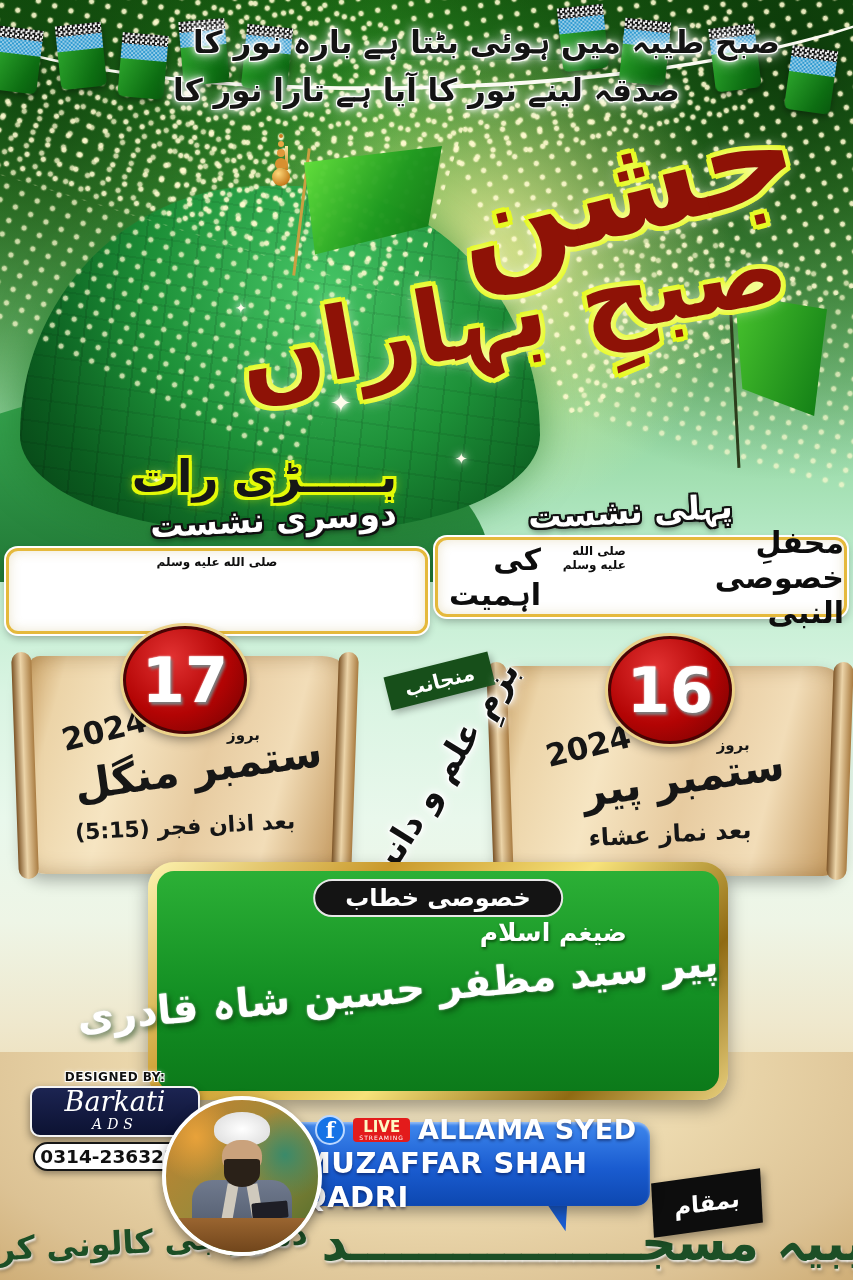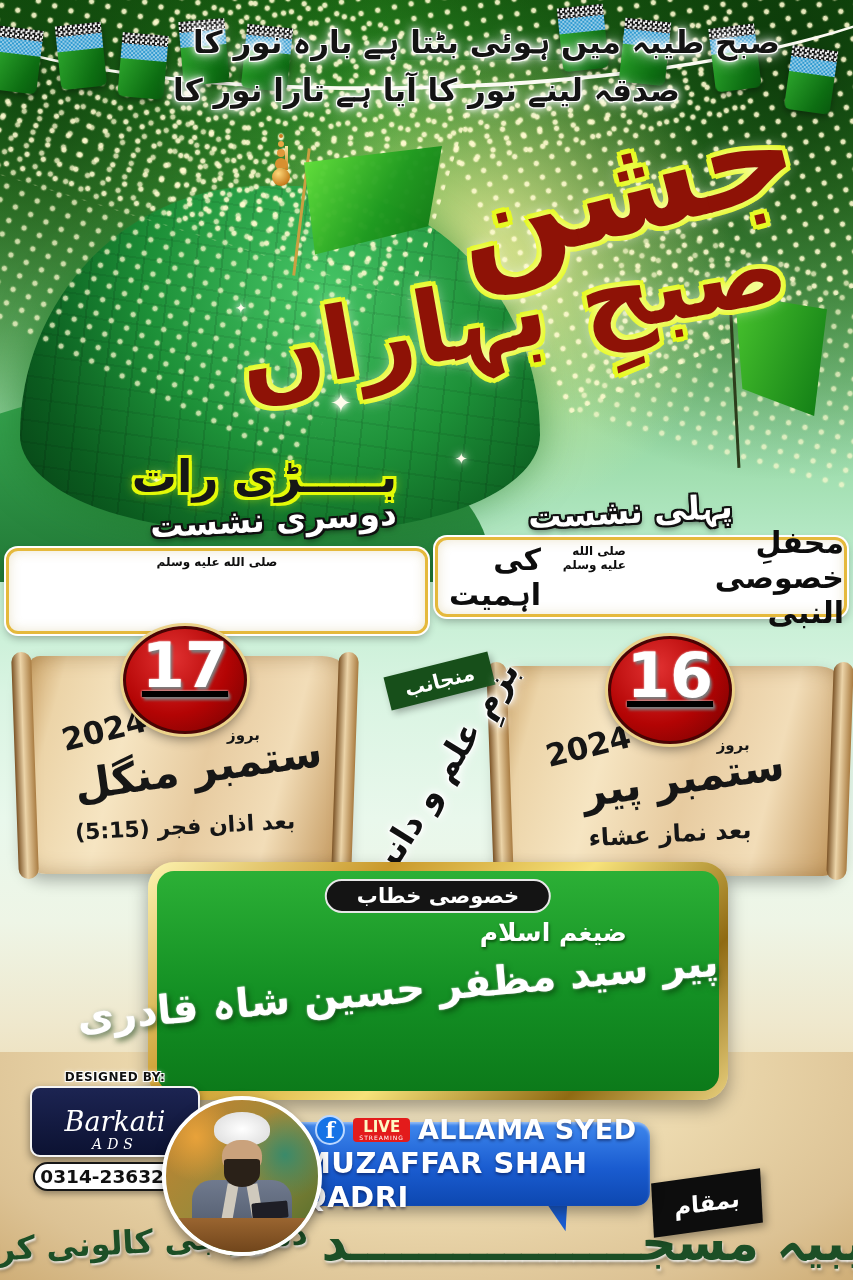--- a/index.html
+++ b/index.html
@@ -95,53 +95,53 @@
     box-shadow:inset 0 0 20px rgba(120,80,30,.4),0 7px 15px rgba(0,0,0,.28);}
   .curl{position:absolute;top:-2%;width:20px;height:104%;border-radius:10px;
     background:linear-gradient(90deg,#7c5427,#ecd4a8 45%,#a97c42);}
   .curl-l{left:-7px;transform:rotate(-2deg);}
   .curl-r{right:-7px;transform:rotate(2deg);}
   .scroll-r{right:10px;top:666px;width:346px;height:210px;}
   .scroll-l{left:22px;top:656px;width:326px;height:218px;}
   .date-circle{position:absolute;left:50%;top:-30px;transform:translateX(-50%);width:118px;height:102px;border-radius:50%;
     background:radial-gradient(circle at 38% 28%,#e23232,#b30404 55%,#6e0202);
     border:3px solid #4a0404;box-shadow:0 0 0 3px #ecd28a,0 5px 12px rgba(0,0,0,.45);
-    display:flex;align-items:flex-start;justify-content:center;z-index:6;text-decoration:underline;}
+    display:flex;align-items:center;justify-content:center;z-index:6;}
   .date-circle span{font-size:62px;font-weight:bold;color:#fff;text-shadow:2px 3px 3px #7c7c7c,0 0 2px #fff;}
   .year{position:absolute;left:14%;top:62px;font-size:31px;font-weight:bold;color:#161616;transform:rotate(-14deg);}
   .beroz{position:absolute;right:27%;top:70px;font-size:15px;font-weight:bold;color:#161616;direction:rtl;}
   .month{position:absolute;left:40px;right:14px;top:88px;text-align:center;font-size:42px;font-weight:bold;color:#161616;direction:rtl;transform:rotate(-8deg);white-space:nowrap;}
   .time{position:absolute;left:0;right:0;top:154px;text-align:center;font-size:24px;font-weight:bold;color:#161616;direction:rtl;transform:rotate(-3deg);}
   .scroll-l .year{left:12%;top:56px;}
   .scroll-l .time{font-size:22px;top:158px;}
   
   .org-tag{left:386px;top:664px;background:#174f1a;color:#fff;padding:5px 18px;font-size:20px;font-weight:bold;
     transform:rotate(-14deg);direction:rtl;z-index:5;box-shadow:2px 4px 7px rgba(0,0,0,.3);}
   .org-name{left:308px;top:756px;width:264px;text-align:center;font-size:34px;font-weight:bold;color:#111;direction:rtl;
     transform:rotate(-58deg);z-index:5;white-space:nowrap;
     text-shadow:0 0 5px #fff,0 0 9px #fff,1px 1px 0 #fff,-1px -1px 0 #fff,0 0 14px #fff;}
   
   .panel{left:148px;top:862px;width:562px;height:220px;border-radius:26px;z-index:5;
     border:9px solid transparent;
     background:linear-gradient(180deg,#2cb036,#149024 55%,#0c7a1a) padding-box,
                linear-gradient(135deg,#fdf3b0,#c9992a 30%,#f7e27a 55%,#8f6a12 80%,#e8cf7c) border-box;
     box-shadow:0 8px 18px rgba(0,0,0,.35);}
   .panel-tag{position:absolute;left:50%;top:8px;transform:translateX(-50%);background:#141414;color:#fff;
-    font-size:21px;font-weight:bold;padding:3px 30px;border-radius:20px;border:2px solid #e8e8e8;direction:rtl;white-space:nowrap;}
+    font-size:24px;font-weight:bold;padding:3px 30px;border-radius:20px;border:2px solid #e8e8e8;direction:rtl;white-space:nowrap;}
   .panel-honor{position:absolute;right:92px;top:47px;color:#fff;font-size:25px;font-weight:bold;direction:rtl;
     text-shadow:1px 2px 3px rgba(0,50,0,.7);}
   .panel-name{position:absolute;left:0;right:0;top:92px;text-align:center;color:#fff;font-size:40px;font-weight:bold;
     direction:rtl;white-space:nowrap;transform:rotate(-5deg);
     text-shadow:2px 3px 6px rgba(0,45,0,.65),0 0 2px #fff;}
   
   .designer{left:30px;top:1070px;width:170px;text-align:center;z-index:6;}
   .d-head{font-size:12px;font-weight:bold;color:#111;letter-spacing:.5px;
     text-shadow:1px 1px 0 #fff,-1px -1px 0 #fff,1px -1px 0 #fff,-1px 1px 0 #fff,0 0 5px #fff;}
   .d-box{margin-top:2px;background:linear-gradient(#1c2452,#0c1232);border:2px solid #f4f4f4;border-radius:10px;
-    padding:20px 6px 3px;box-shadow:0 4px 8px rgba(0,0,0,.45);}
+    padding:0 6px 3px;box-shadow:0 4px 8px rgba(0,0,0,.45);}
   .d-brand{font-family:"DejaVu Serif",serif;font-style:italic;color:#fff;font-size:27px;line-height:1.05;}
   .d-sub{color:#fff;font-size:14px;letter-spacing:5px;font-family:"DejaVu Serif",serif;font-style:italic;}
   .d-phone{margin:5px auto 0;background:#fff;border:2px solid #161616;border-radius:15px;font-size:18.5px;
     font-weight:bold;color:#111;padding:2px 2px;width:156px;box-shadow:0 3px 6px rgba(0,0,0,.35);}
   
   .photo{left:162px;top:1096px;width:152px;height:152px;border-radius:50%;border:4px solid #fff;overflow:hidden;z-index:7;
     background:linear-gradient(135deg,#c8822f,#9a8a3a 50%,#4a6a2a);box-shadow:0 5px 12px rgba(0,0,0,.4);}
   .photo div{position:absolute;}
   .ph-blob1{left:-10px;top:-8px;width:80px;height:90px;background:radial-gradient(#e8a23a,transparent 70%);}
   .ph-blob2{right:-12px;top:10px;width:90px;height:90px;background:radial-gradient(#3a8a6a,transparent 70%);}

